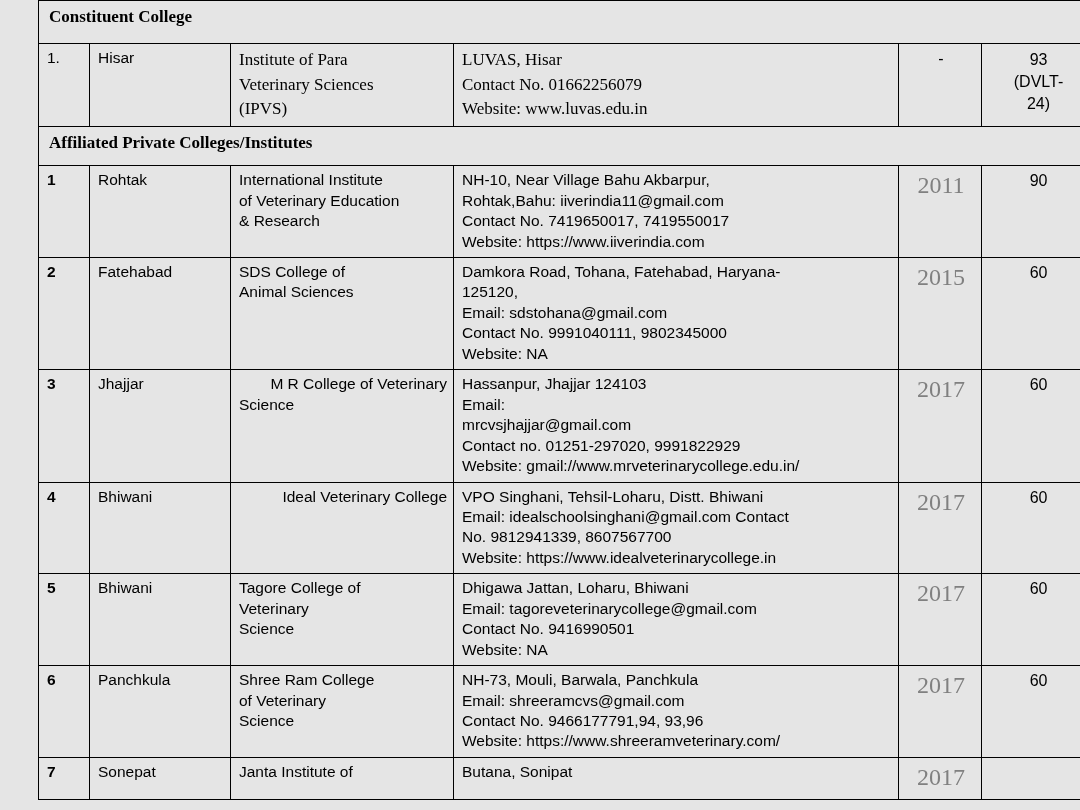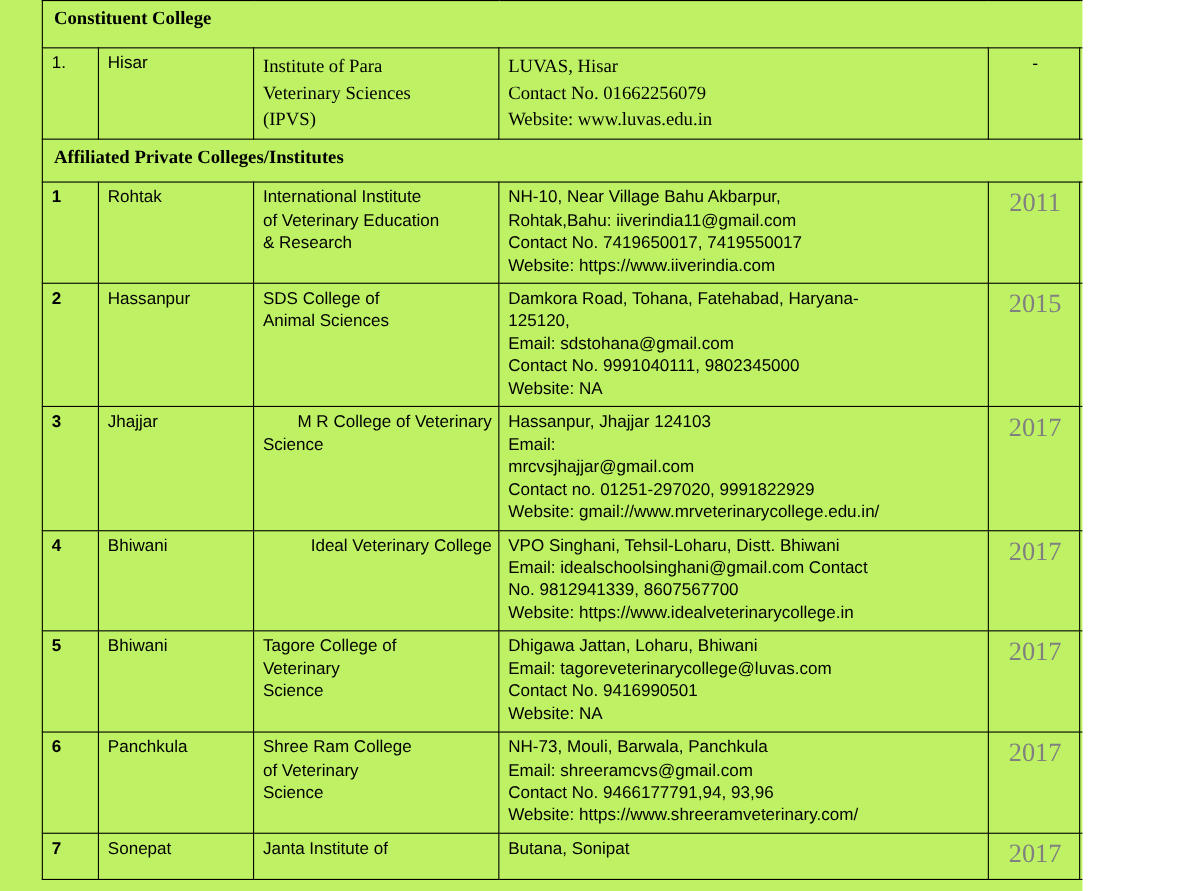--- a/index.html
+++ b/index.html
@@ -10,24 +10,24 @@
   }
   body {
     width: 1080px;
     height: 810px;
     overflow: hidden;
     font-family: "Liberation Sans", sans-serif;
     color: #000000;
   }
   #page {
     position: relative;
-    width: 984px;
+    width: 1080px;
     height: 810px;
     overflow: hidden;
-    background: #bef264;
+    background: #e5e5e5;
   }
   table.doc-table {
     position: absolute;
     left: 38px;
     top: 0px;
     width: 1055px;           
     border-collapse: collapse;
     table-layout: fixed;
     font-size: 15.5px;
     line-height: 1.32;
@@ -154,21 +154,21 @@
           <span class="addr-line">Rohtak,Bahu: iiverindia11@gmail.com</span>
           <span class="addr-line">Contact No. 7419650017, 7419550017</span>
           <span class="addr-line">Website: https://www.iiverindia.com</span>
         </td>
         <td class="cell-year">2011</td>
         <td class="cell-intake">90</td>
       </tr>
 
       <tr class="affil-row">
         <td class="cell-sno">2</td>
-        <td class="cell-district">Hassanpur</td>
+        <td class="cell-district">Fatehabad</td>
         <td class="cell-college">
           <span class="name-line">SDS College of</span>
           <span class="name-line">Animal Sciences</span>
         </td>
         <td class="cell-address">
           <span class="addr-line">Damkora Road, Tohana, Fatehabad, Haryana-</span>
           <span class="addr-line">125120,</span>
           <span class="addr-line">Email: sdstohana@gmail.com</span>
           <span class="addr-line">Contact No. 9991040111, 9802345000</span>
           <span class="addr-line">Website: NA</span>
@@ -214,21 +214,21 @@
       <tr class="affil-row">
         <td class="cell-sno">5</td>
         <td class="cell-district">Bhiwani</td>
         <td class="cell-college">
           <span class="name-line">Tagore College of</span>
           <span class="name-line">Veterinary</span>
           <span class="name-line">Science</span>
         </td>
         <td class="cell-address">
           <span class="addr-line">Dhigawa Jattan, Loharu, Bhiwani</span>
-          <span class="addr-line">Email: tagoreveterinarycollege@luvas.com</span>
+          <span class="addr-line">Email: tagoreveterinarycollege@gmail.com</span>
           <span class="addr-line">Contact No. 9416990501</span>
           <span class="addr-line">Website: NA</span>
         </td>
         <td class="cell-year">2017</td>
         <td class="cell-intake">60</td>
       </tr>
 
       <tr class="affil-row">
         <td class="cell-sno">6</td>
         <td class="cell-district">Panchkula</td>

